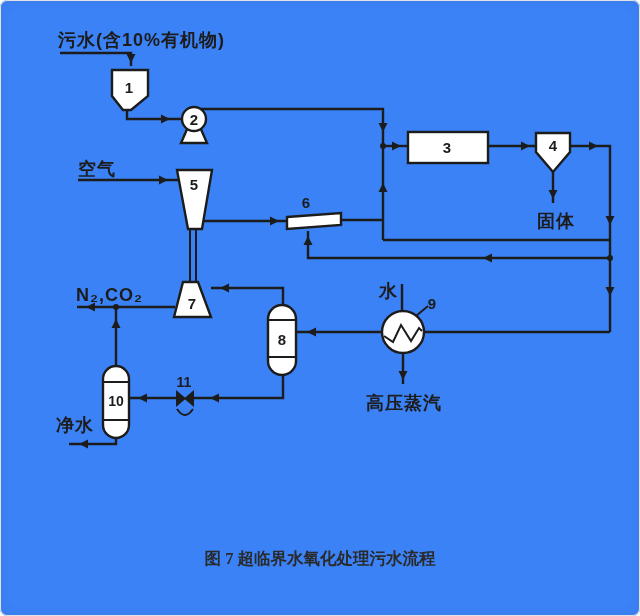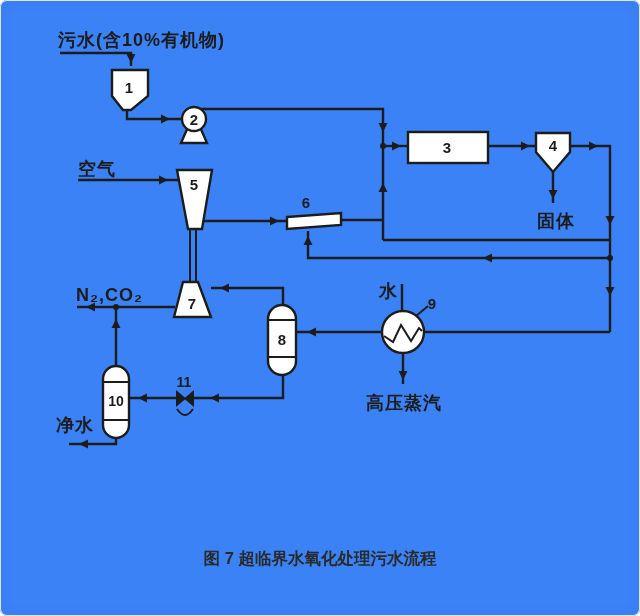--- a/index.html
+++ b/index.html
@@ -17,21 +17,21 @@
   .arrow{fill:#1c1c1c;stroke:none;}
   .dot{fill:#1c1c1c;}
   .lbl{fill:#1c1c1c;font-weight:bold;font-size:18px;letter-spacing:1px;}
   .num{fill:#1c1c1c;font-weight:bold;font-size:15px;text-anchor:middle;}
   .num-sm{fill:#1c1c1c;font-weight:bold;font-size:14px;text-anchor:middle;}
   .caption{
     position:absolute;left:0;top:486px;width:640px;text-align:center;
     color:#2a2a2a;font-weight:bold;font-size:16.5px;line-height:29px;
     white-space:pre-wrap;
   }
-  .caption .title{margin-bottom:9px;}
+  .caption .title{margin-bottom:9px;font-family:Liberation Serif, serif;}
 </style>
 </head>
 <body>
 
 <div id="stage">
 
   <svg width="640" height="462" viewBox="0 0 640 462">
 
     <g>
       <path class="pipe" d="M60,53 H131 V66"></path>

